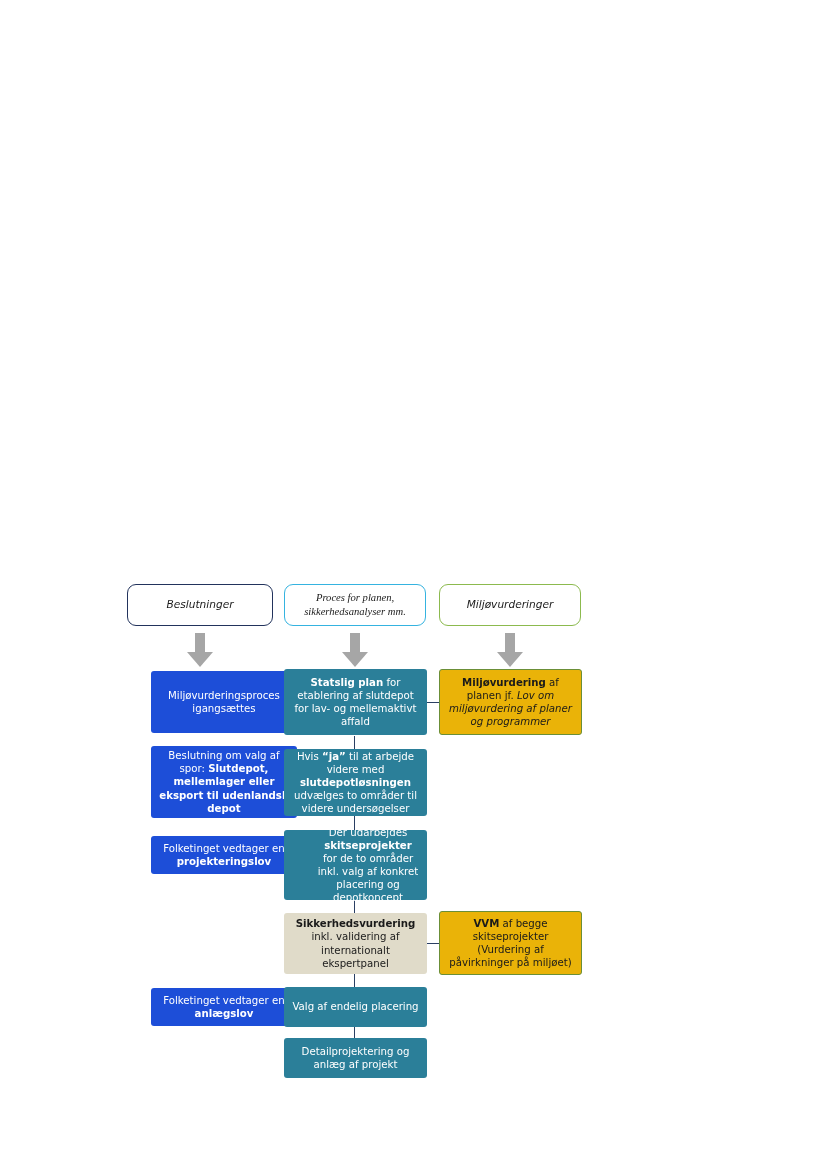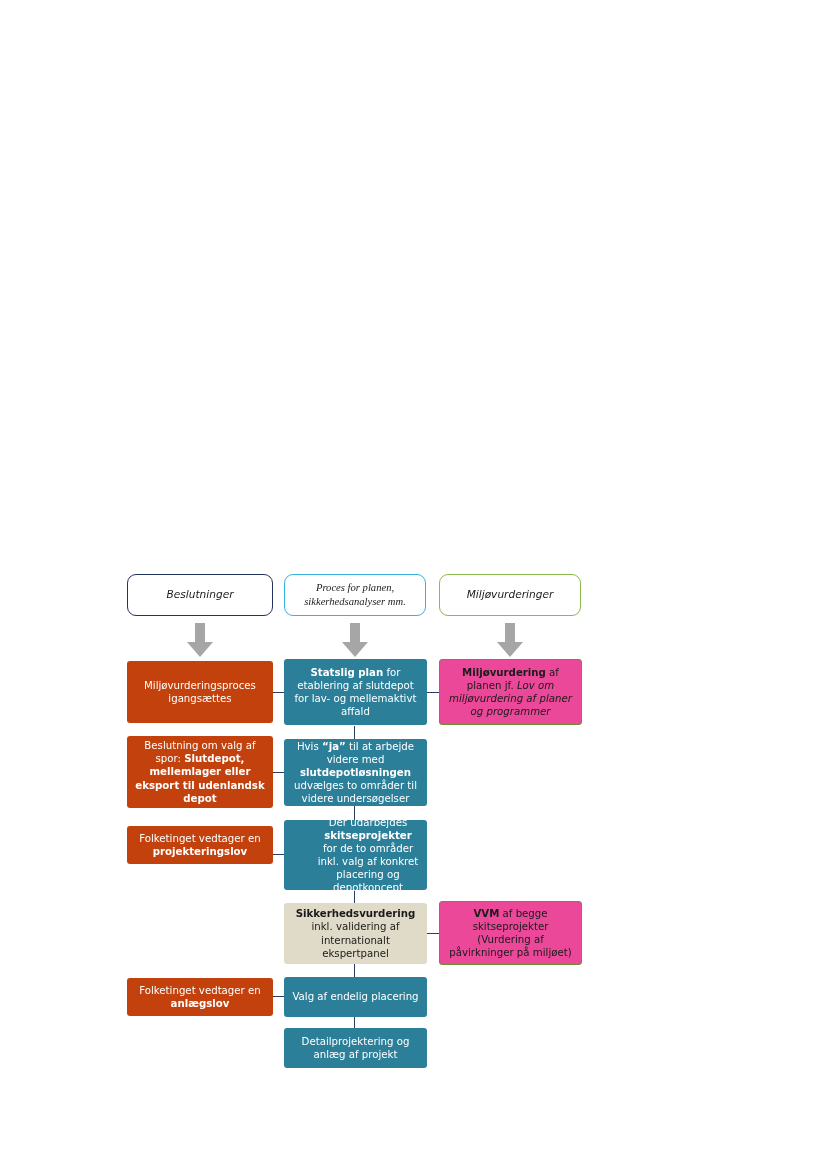--- a/index.html
+++ b/index.html
@@ -10,21 +10,21 @@
   body {
     width: 827px;
     height: 1169px;
     position: relative;
     overflow: hidden;
     font-family: "DejaVu Sans", "Liberation Sans", sans-serif;
   }
 
   #canvas {
     position: absolute;
-    left: 0; top: 6px;
+    left: 0; top: 16px;
     width: 827px;
     height: 1113px;
   }
 
   
   .node {
     position: absolute;
     box-sizing: border-box;
     border-radius: 3px;
     display: flex;
@@ -51,23 +51,23 @@
     justify-content: center;
     text-align: center;
     font-style: italic;
     font-size: 10.6px;
     color: #1a1a1a;
     line-height: 1.3;
     z-index: 3;
   }
 
   
-  .c-dark   { background: #c2410c; color: #ffffff; }
+  .c-dark   { background: #1d4ed8; color: #ffffff; margin-left: 24px; }
   .c-teal   { background: #2b7f99; color: #ffffff; }
-  .c-green  { background: #ec4899; color: #1a1a1a; border: 1.4px solid #6b8f37; }
+  .c-green  { background: #eab308; color: #1a1a1a; border: 1.4px solid #6b8f37; }
   .c-beige  { background: #e0dbc9; color: #1a1a1a; }
 
   
   .vline {
     position: absolute;
     width: 1.4px;
     background: #2a3f63;
     z-index: 1;
   }
   .hline {

